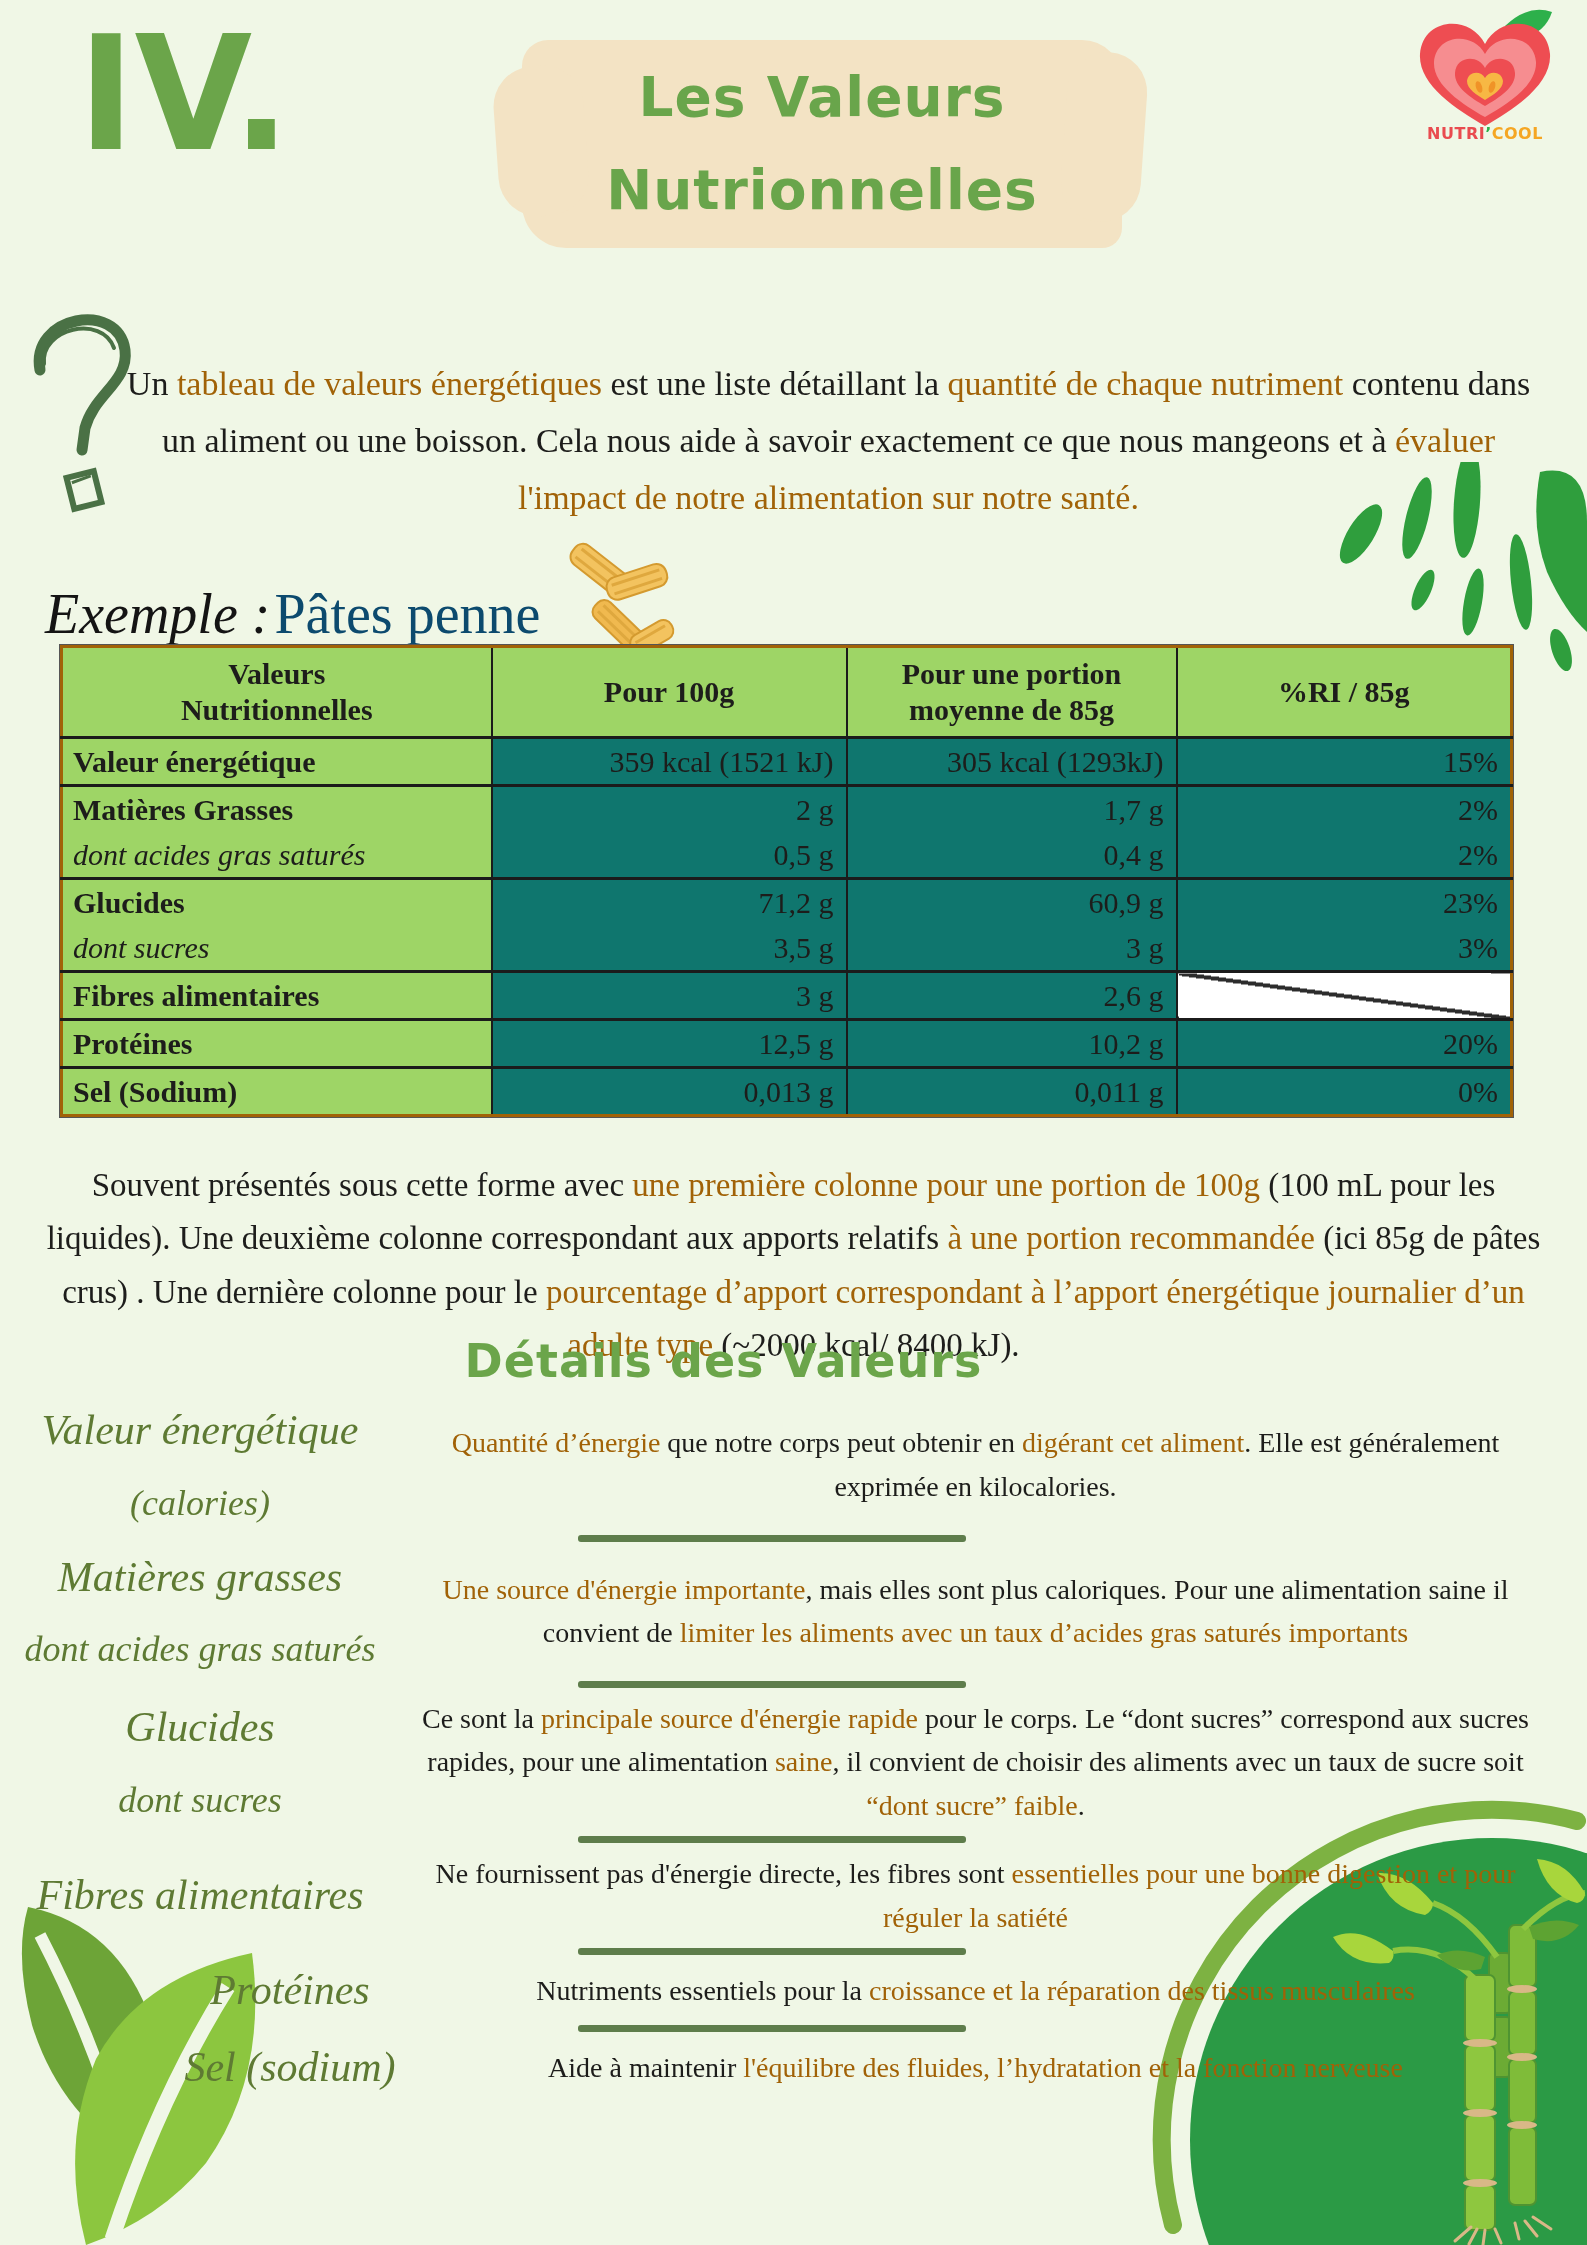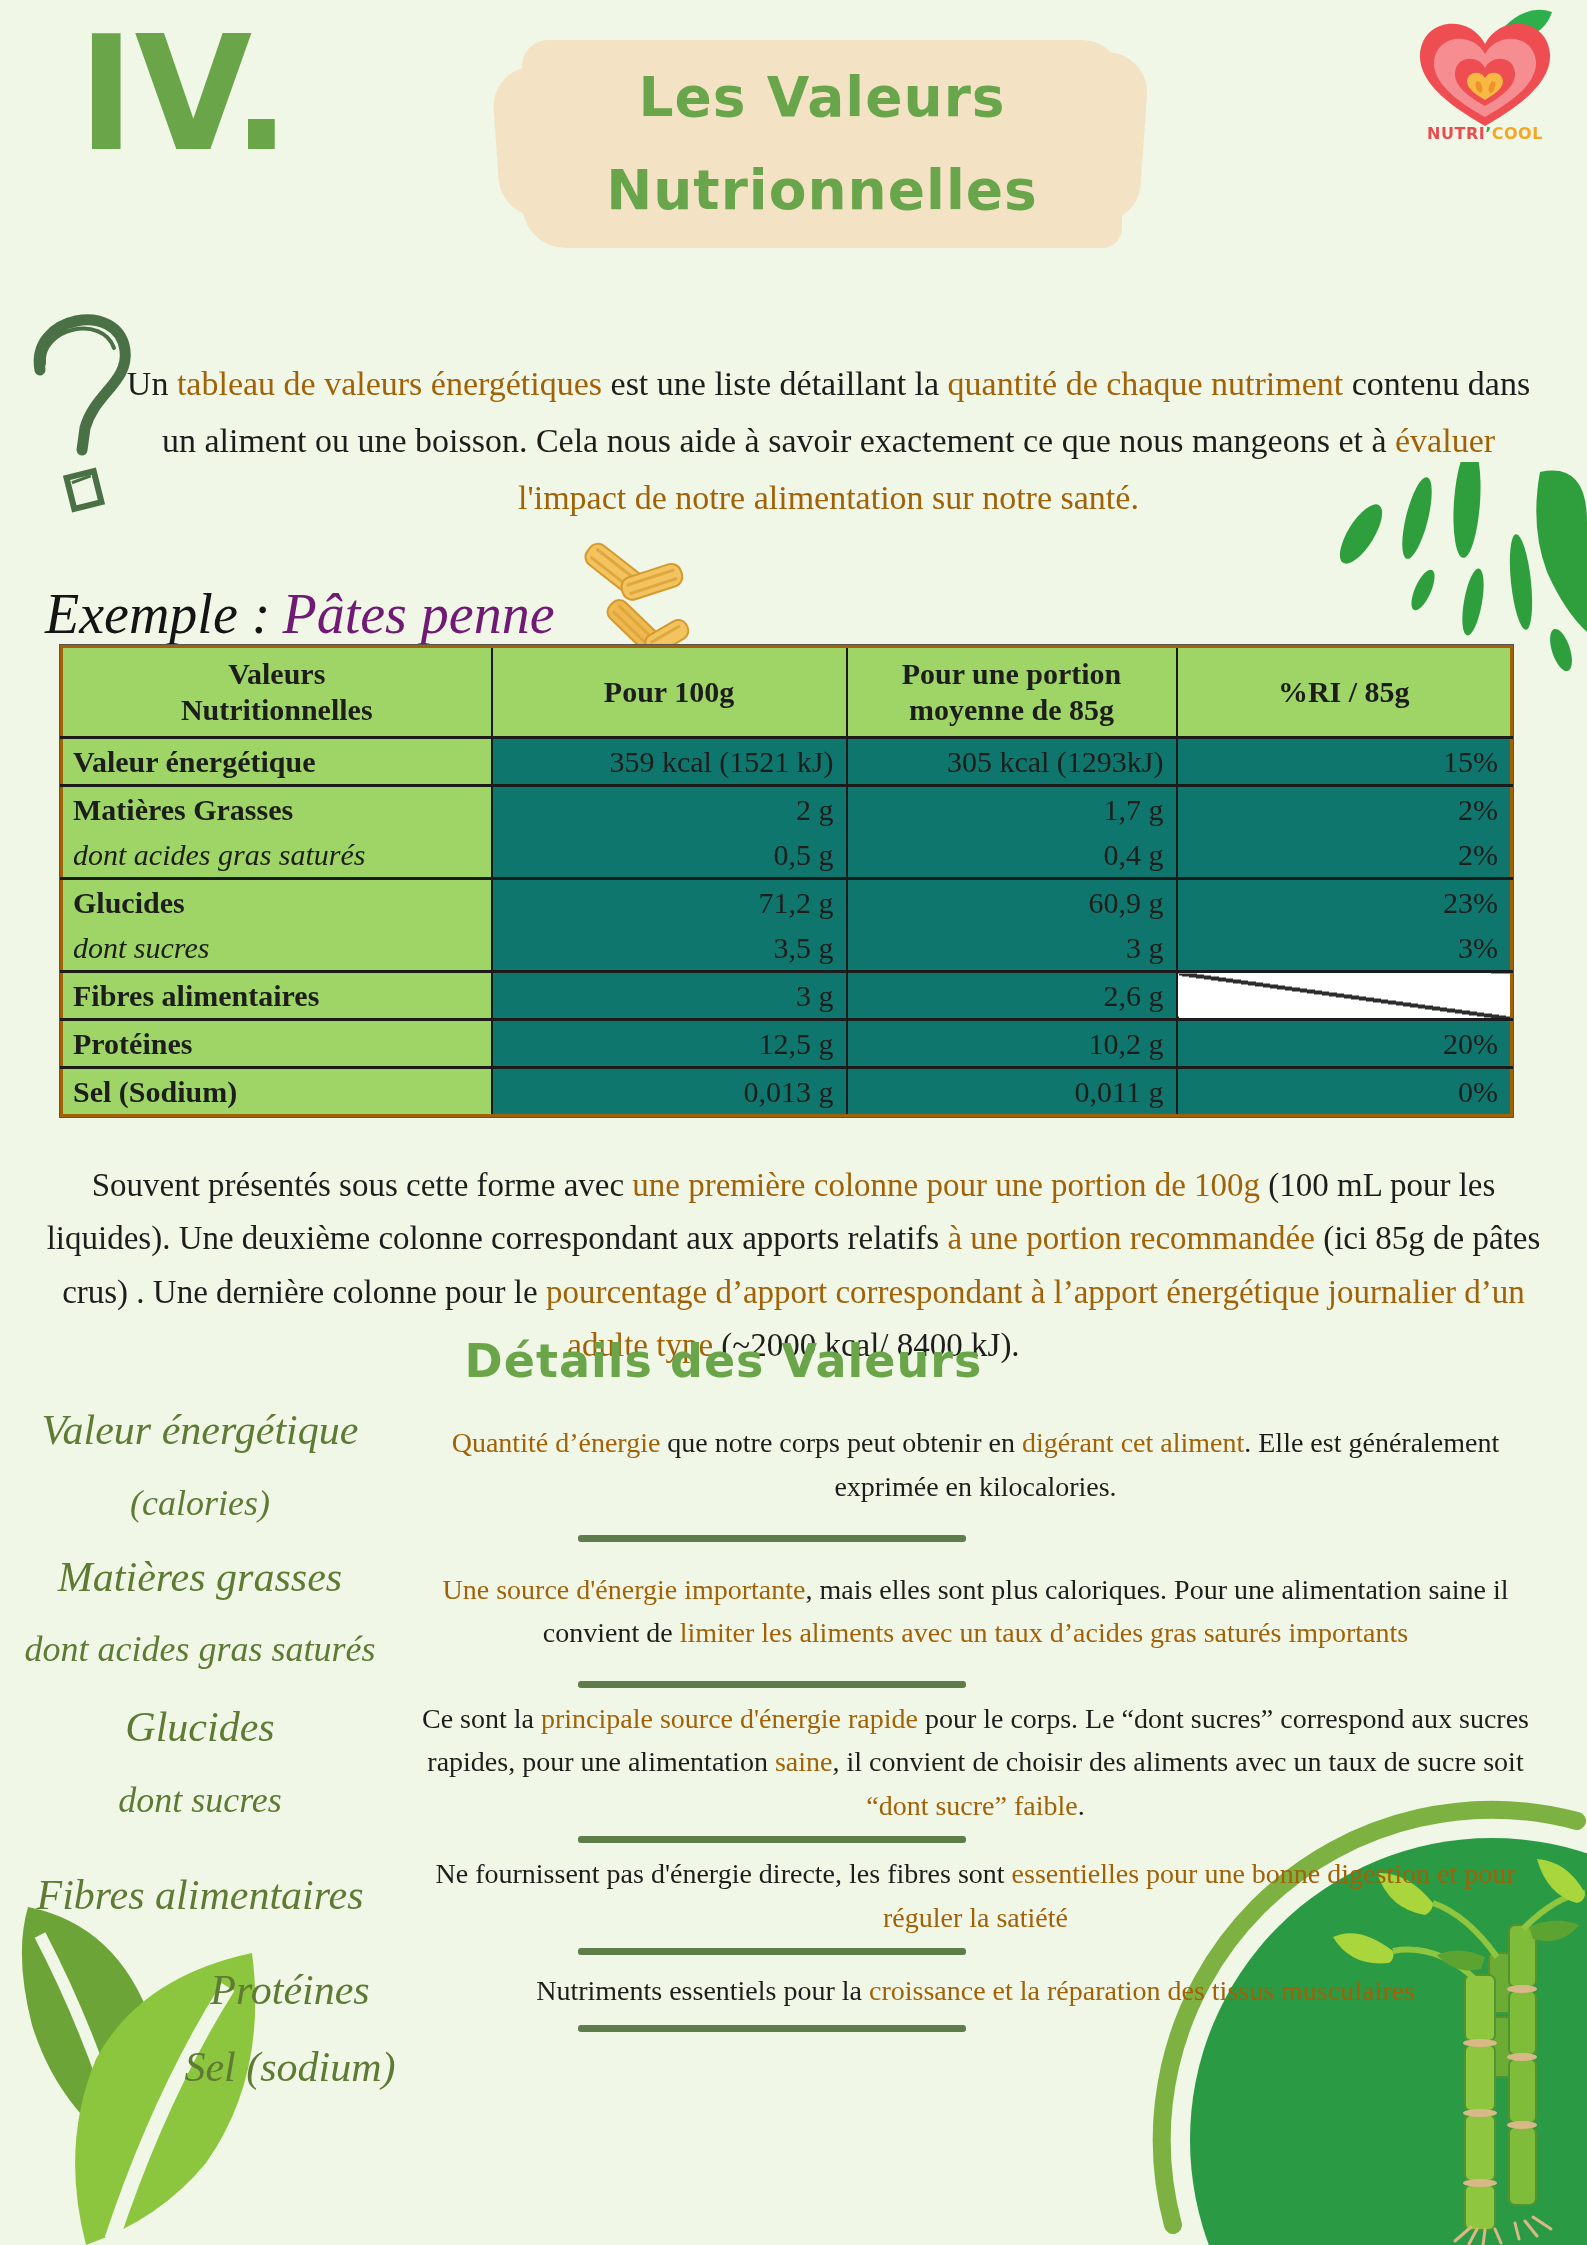--- a/index.html
+++ b/index.html
@@ -57,21 +57,21 @@
   }
   .gr{color:#a16207;font-weight:normal;}
   .bk{color:#1d1d1b;}
 
   
   .example{
     position:absolute;left:45px;top:568px;z-index:1;
     display:flex;align-items:center;
   }
   .example-prefix{font-style:italic;font-size:56px;color:#141414;}
-  .example-subject{font-style:italic;font-size:56px;color:#701a75;margin-left:12px;}
+  .example-subject{font-size:56px;color:#0c4a6e;margin-left:4px;}
   .pasta{margin-left:18px;margin-top:-28px;}
   .burst{position:absolute;right:0;top:462px;z-index:0;}
 
   
   .ntable{
     position:absolute;left:60px;top:645px;width:1450px;z-index:1;
     border-collapse:collapse;table-layout:fixed;
     font-size:30px;
   }
   .ntable col.c1{width:430px;}
@@ -374,16 +374,17 @@
         <div class="detail-label">
           <div class="dl-main">Protéines</div>
         </div>
         <div class="detail-text"><span class="bk">Nutriments essentiels pour la </span><span class="gr">croissance et la réparation des tissus musculaires</span></div>
       </div>
       <div class="divider"></div>
       <div class="detail-item shift">
         <div class="detail-label">
           <div class="dl-main">Sel (sodium)</div>
         </div>
+        <div class="detail-text"><span class="bk">Aide à maintenir </span><span class="gr">l'équilibre des fluides, l’hydratation et la fonction nerveuse</span></div>
       </div>
     </div>
 
 </div>
 
 </body></html>

